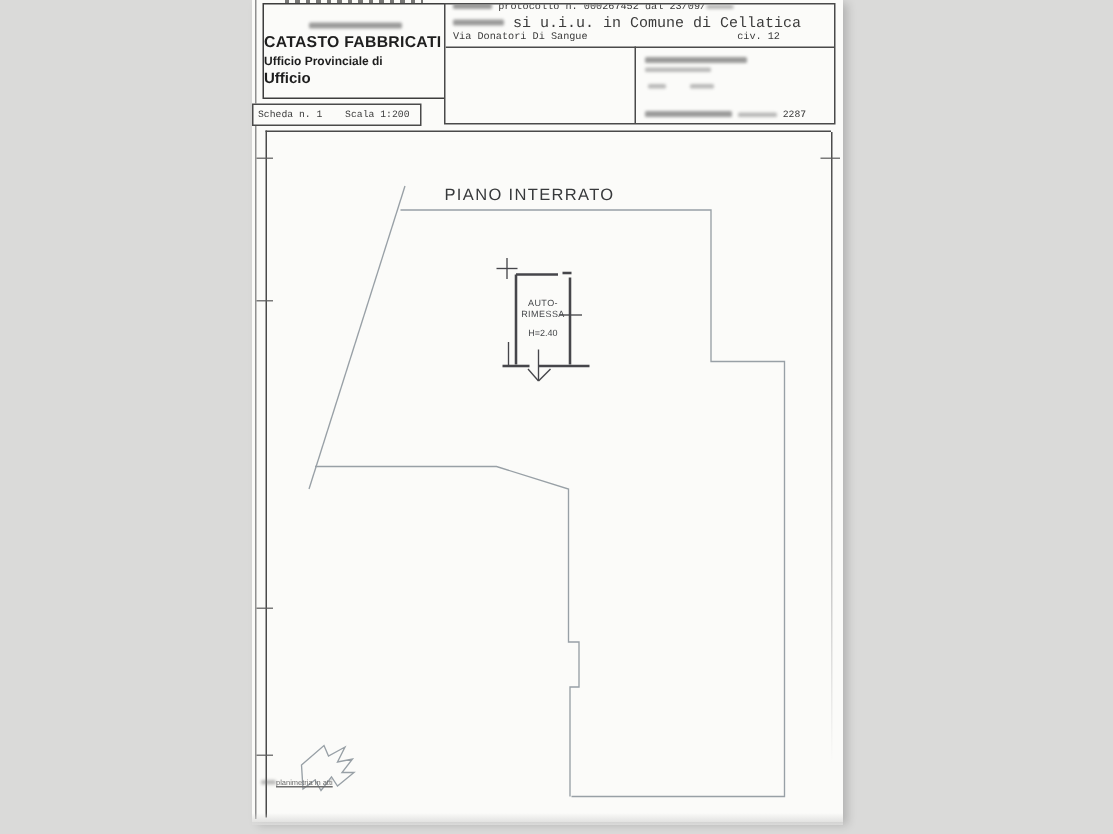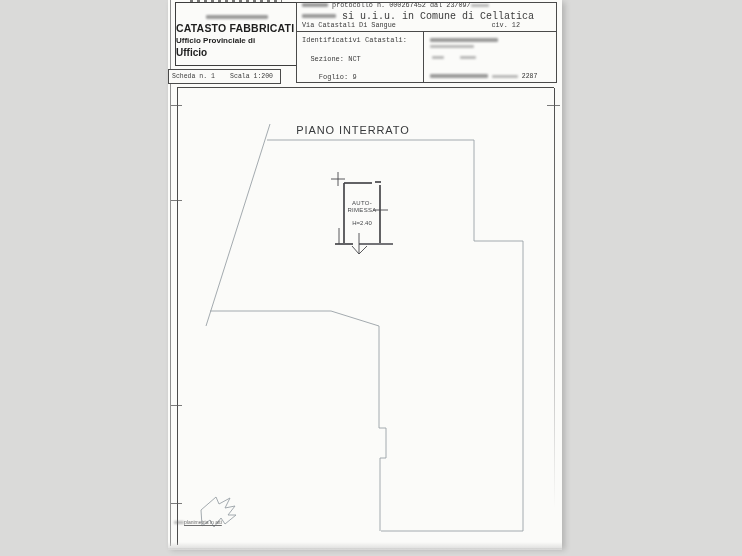--- a/index.html
+++ b/index.html
@@ -98,28 +98,23 @@
 
   <div class="scheda">
     <span>Scheda n. 1</span>
     <span>Scala 1:200</span>
   </div>
 
   <div class="hbox-right">
     <div class="sec-top">
       <div class="line1"><span class="smudge" style="width:26px;"></span> <span>protocollo n. 000267452 dal 23/09/</span><span class="smudge lt" style="width:18px;"></span></div>
       <div class="line2"><span class="smudge" style="width:34px;"></span> <span>si u.i.u. in Comune di Cellatica</span></div>
-      <div class="line3">Via Catastali Di Sangue</div>
+      <div class="line3">Via Donatori Di Sangue</div>
       <div class="civ">civ. 12</div>
     </div>
-    <div class="cadastral"><span>Identificativi Catastali:</span><br>
-<span>  Sezione: NCT</span><br>
-<span>    Foglio: 9</span><br>
-<br>
-</div>
     <div class="vdiv"></div>
     <div class="stamp">
       <div class="row" style="left:2px;top:4px;"><span class="smudge" style="width:68px;"></span></div>
       <div class="row" style="left:2px;top:10px;"><span class="smudge lt" style="width:44px;"></span></div>
       <div class="row" style="left:4px;top:21px;"><span class="smudge lt" style="width:12px;"></span>&nbsp;&nbsp;&nbsp;&nbsp;<span class="smudge lt" style="width:16px;"></span></div>
       <div class="row" style="left:2px;top:40px;"><span class="smudge" style="width:58px;"></span> <span class="smudge lt" style="width:26px;"></span> <span>2287</span></div>
     </div>
   </div>
 
   <div class="plan-box">

